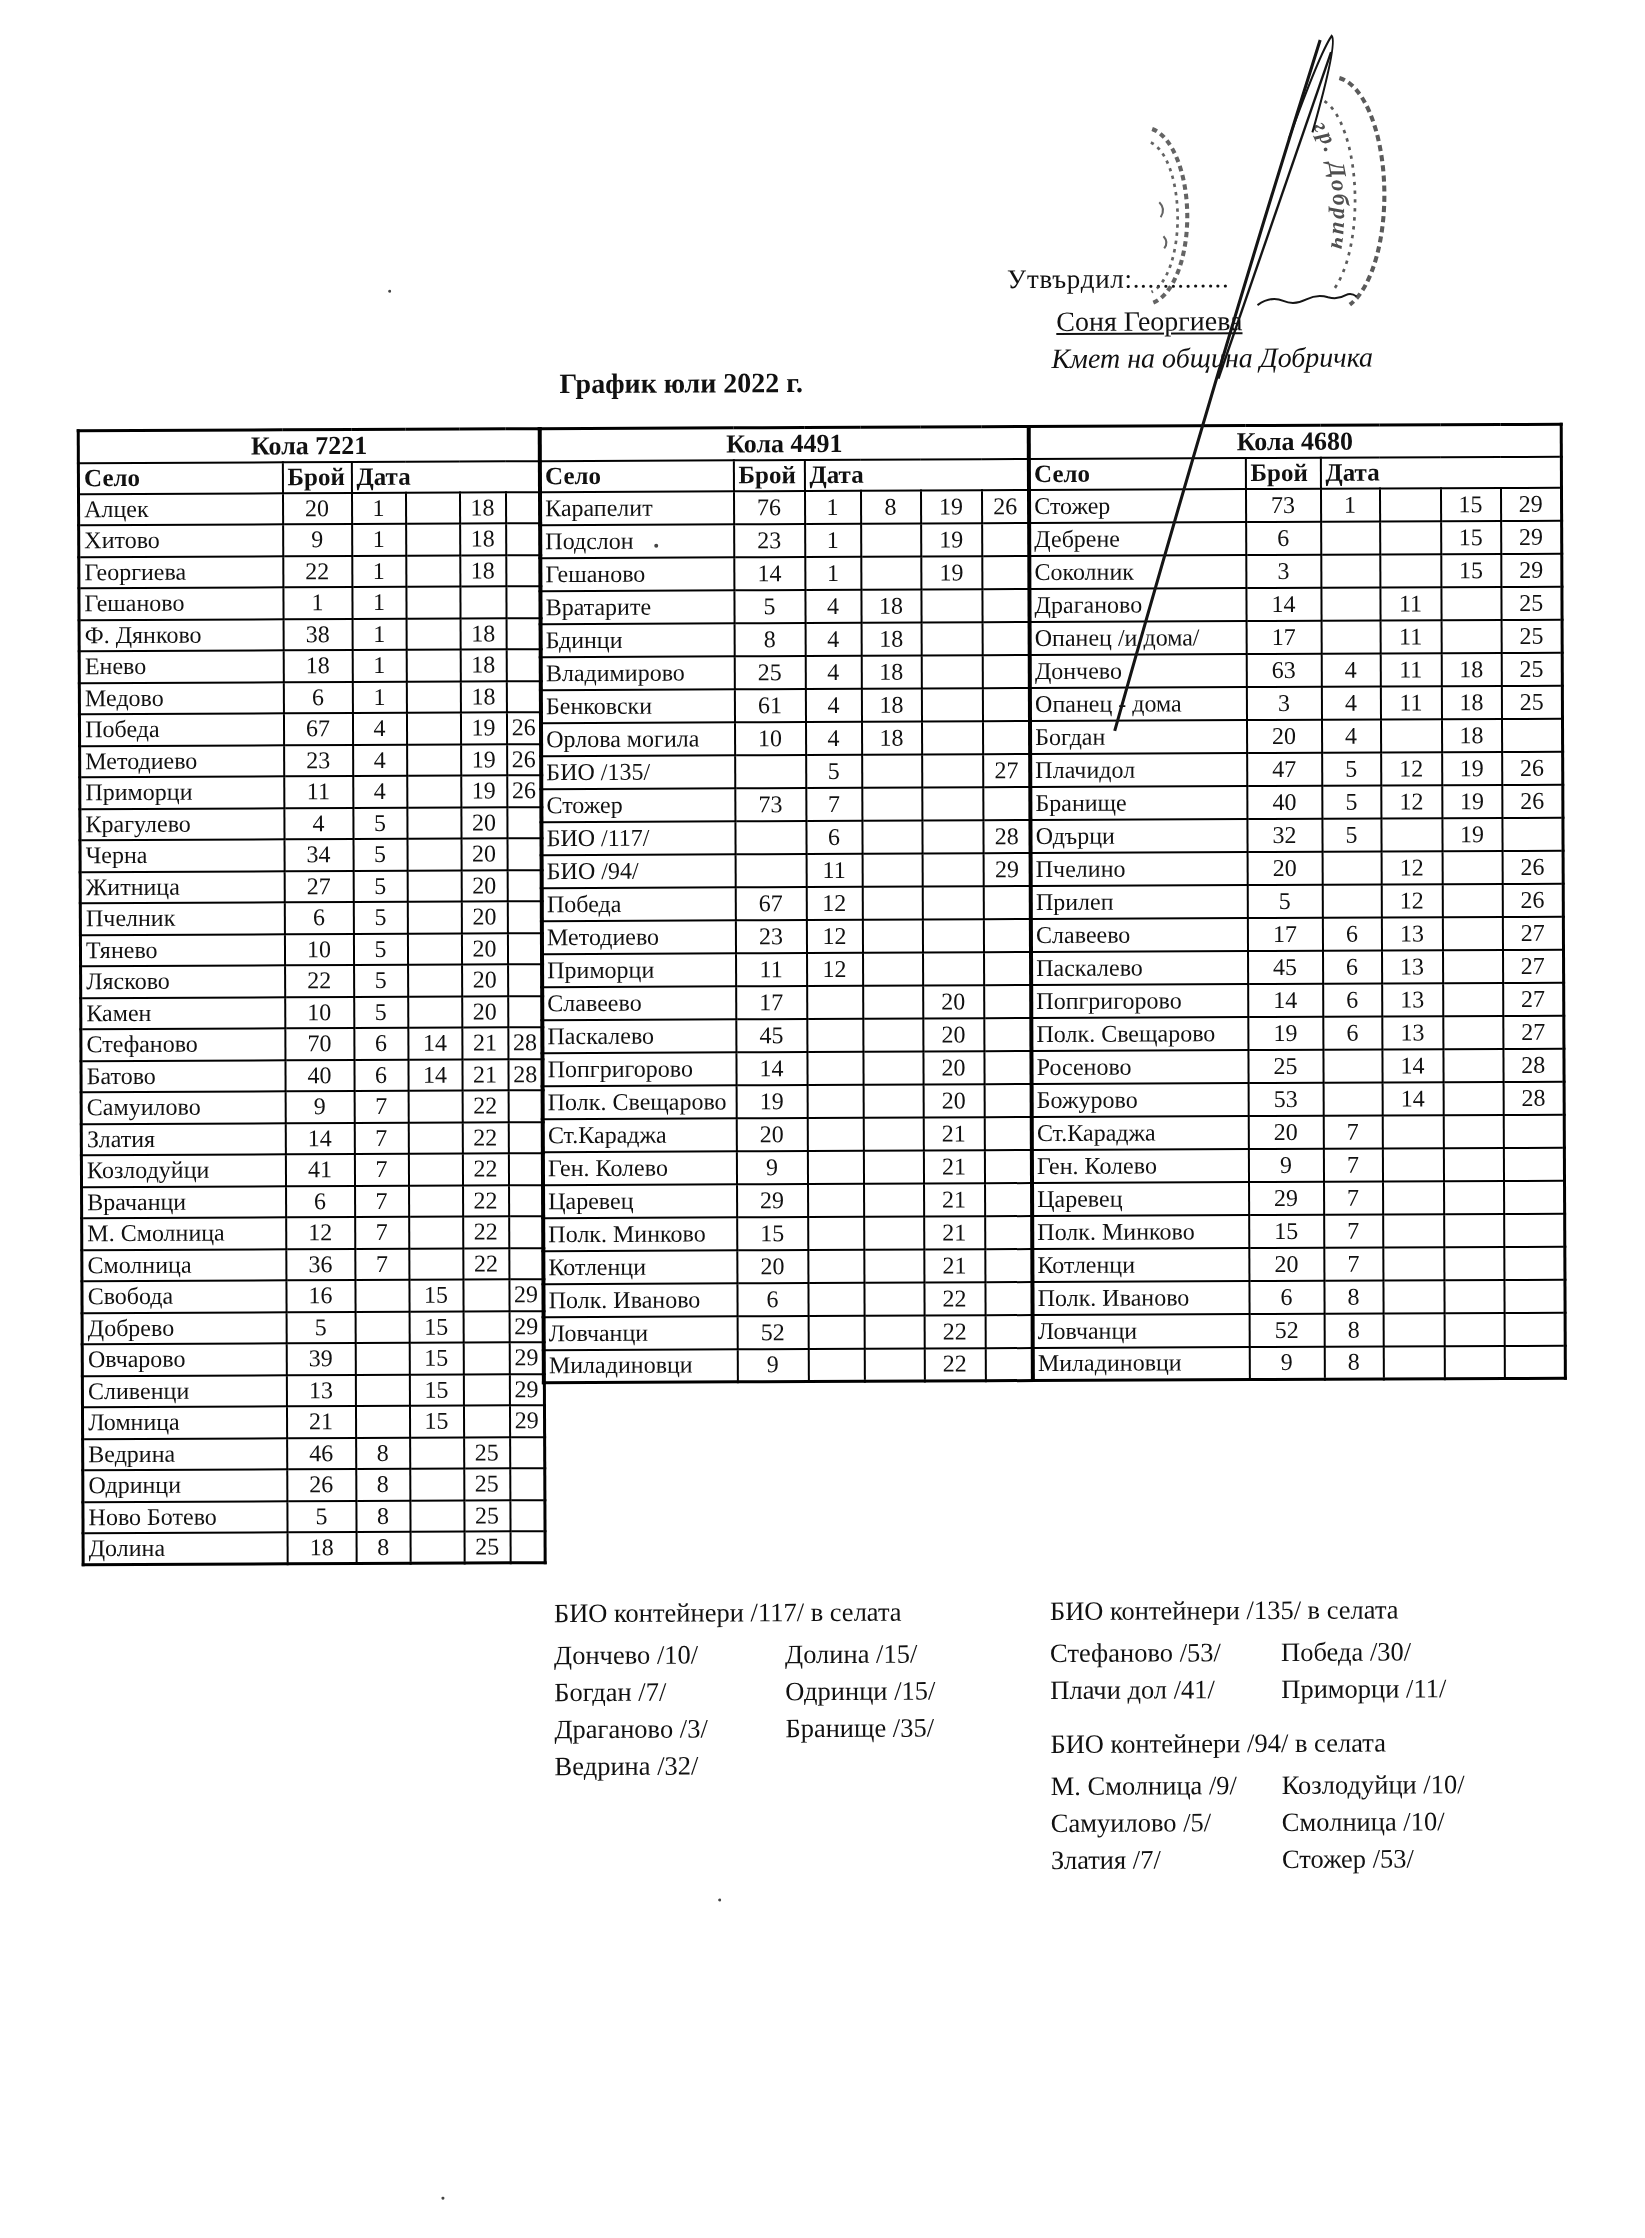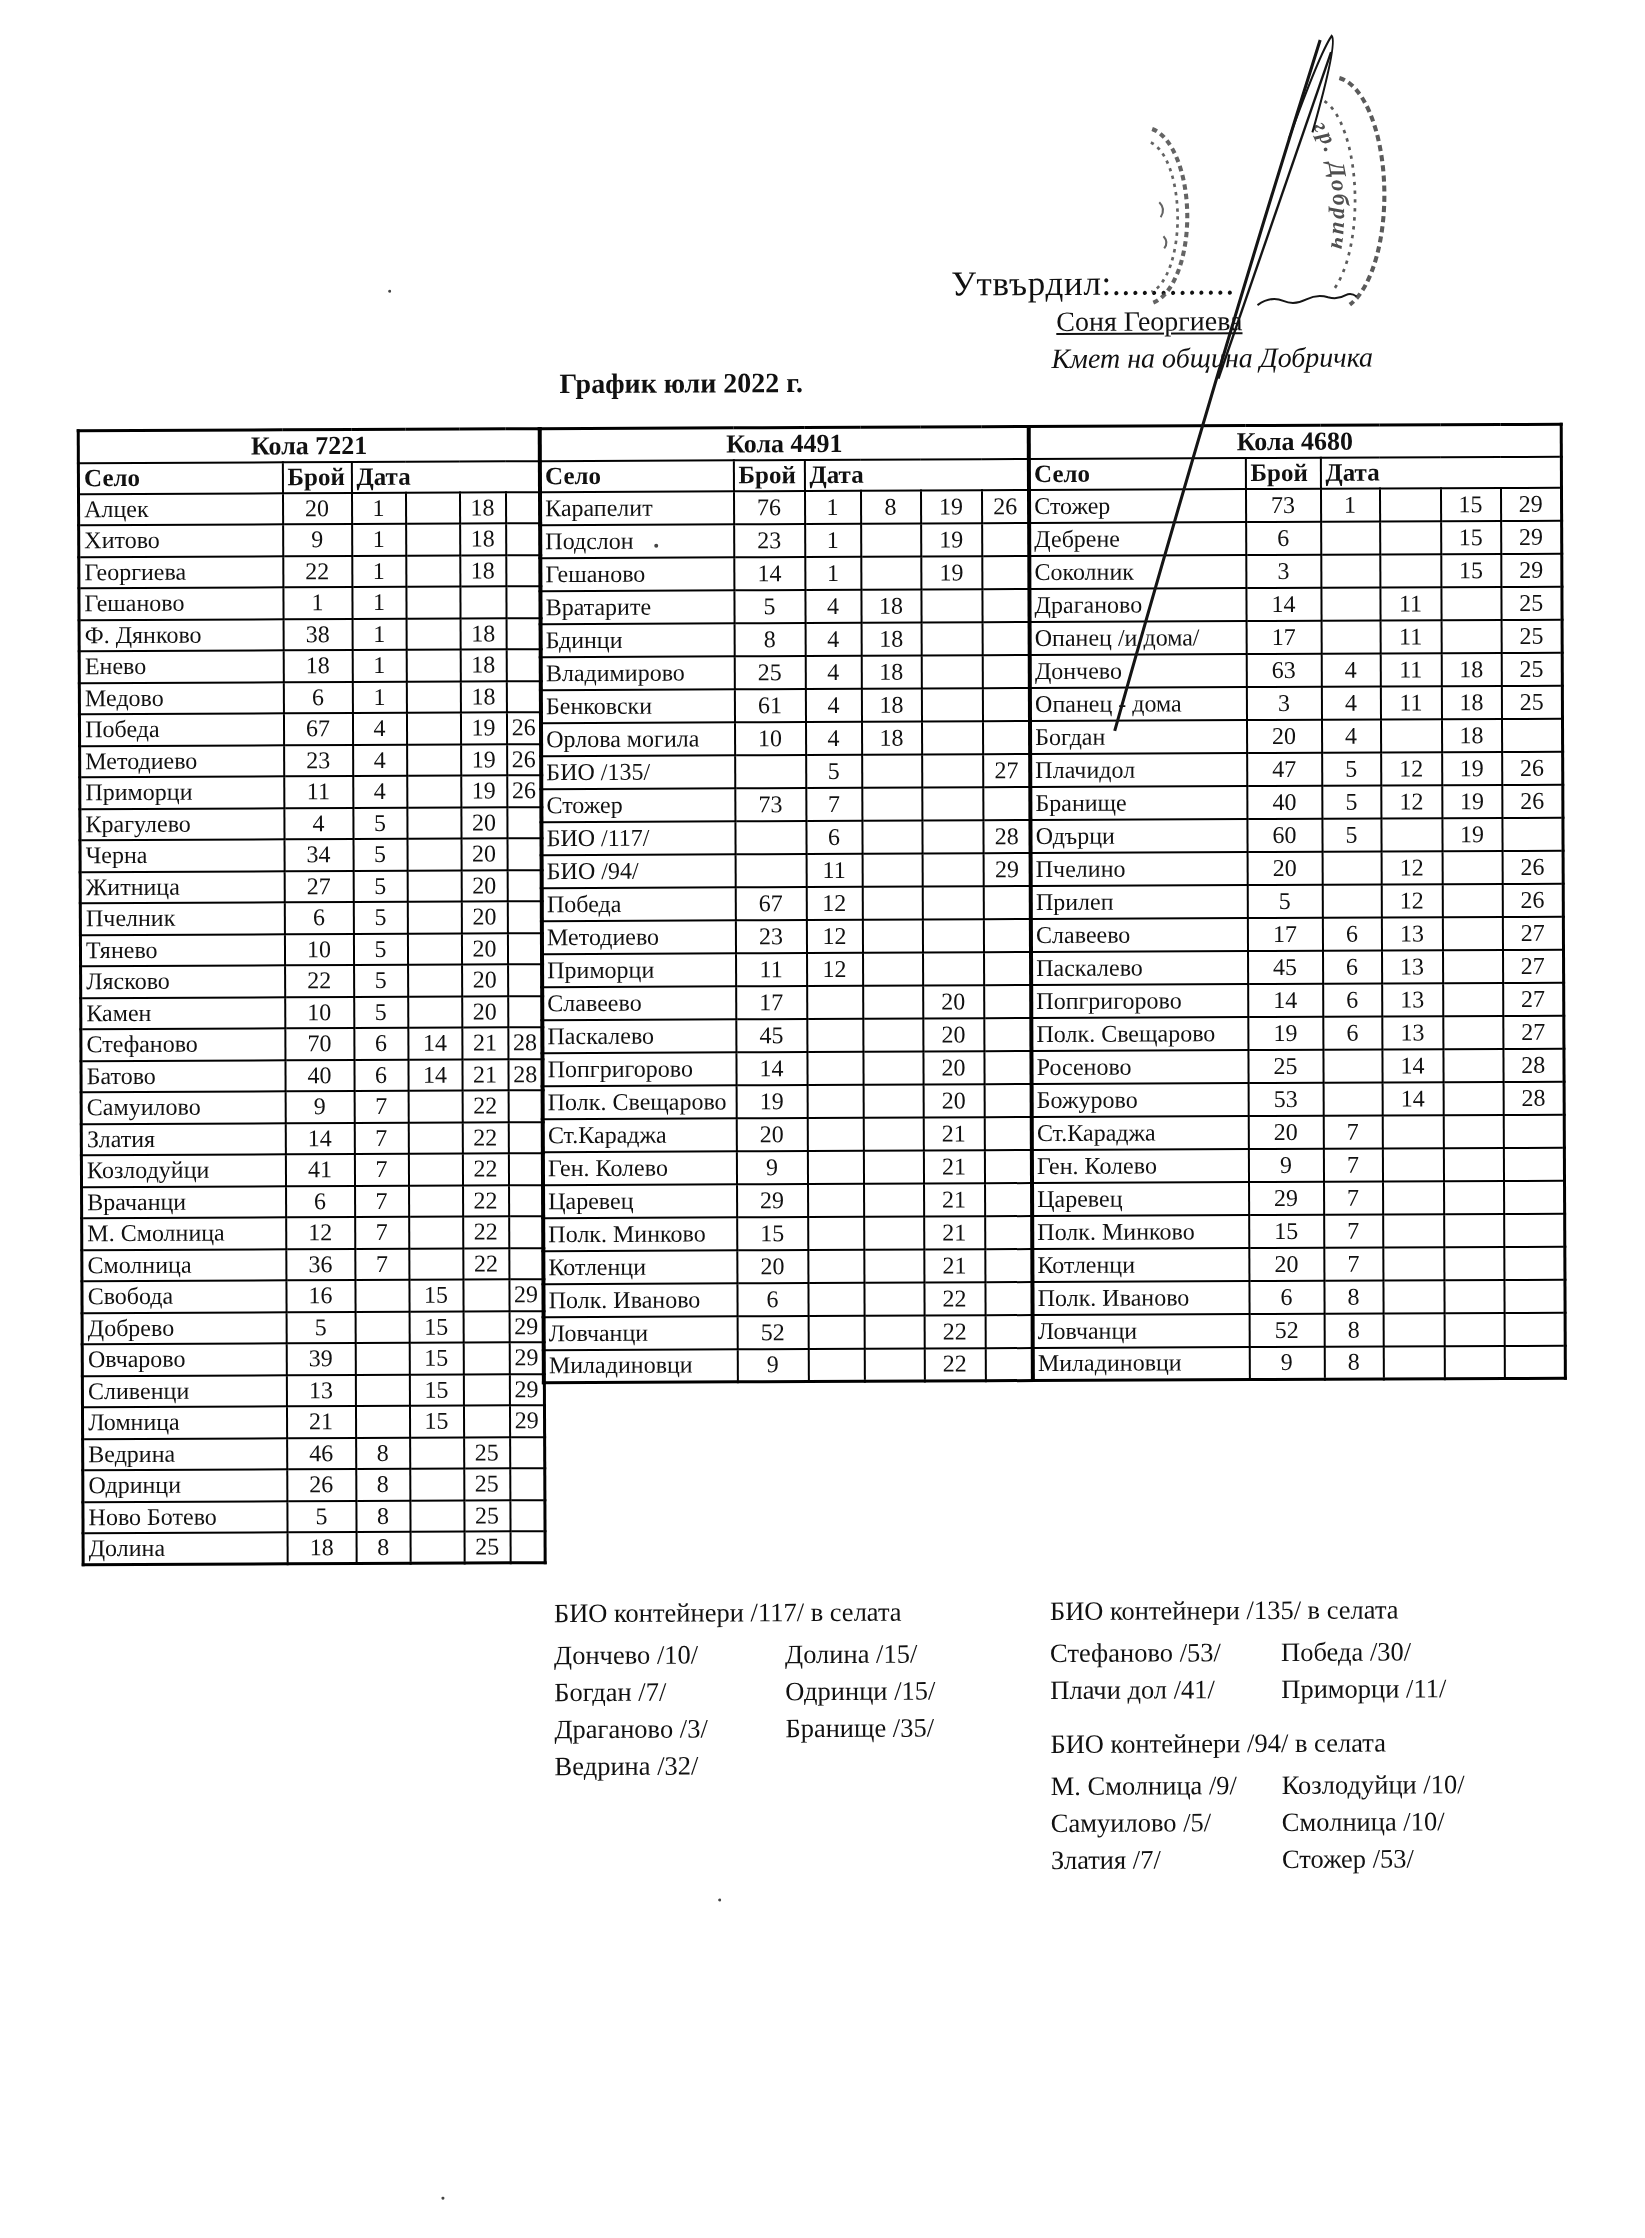--- a/index.html
+++ b/index.html
@@ -3,21 +3,21 @@
 <meta charset="utf-8">
 <style>
   html,body{margin:0;padding:0;background:#e8e8e8;}
   .page{
     position:relative;width:1646px;height:2239px;background:#ffffff;
     font-family:"Liberation Serif","DejaVu Serif",serif;color:#111;
     overflow:hidden;
   }
   .sheet{position:absolute;left:0;top:0;width:100%;height:100%;transform:rotate(-0.25deg);transform-origin:815px 951px;}
   
-  .approval-label{position:absolute;left:954px;top:265px;font-size:35px;letter-spacing:0.7px;}
+  .approval-label{position:absolute;left:1010px;top:265px;font-size:27px;letter-spacing:0.7px;}
   .approval-name{position:absolute;left:1059px;top:307px;font-size:28px;text-decoration:underline;}
   .approval-role{position:absolute;left:1054px;top:344px;font-size:28px;font-style:italic;}
   
   .doc-title{position:absolute;left:562px;top:367px;font-size:28px;font-weight:bold;margin:0;}
   
   table.t{position:absolute;top:426px;border-collapse:collapse;table-layout:fixed;}
   table.t th,table.t td{border:2px solid #000;padding:0 4.1px;white-space:nowrap;overflow:hidden;}
   table.t{border:3.4px solid #000;}
   tr.car-row th{height:30px;font-size:26px;font-weight:bold;text-align:center;border-bottom:2.7px solid #000;}
   tr.cols-row th{height:28.5px;font-size:25px;font-weight:bold;text-align:left;}
@@ -685,21 +685,21 @@
           <tr>
             <td class="v">Бранище</td>
             <td class="n">40</td>
             <td class="n">5</td>
             <td class="n">12</td>
             <td class="n">19</td>
             <td class="n">26</td>
           </tr>
           <tr>
             <td class="v">Одърци</td>
-            <td class="n">60</td>
+            <td class="n">32</td>
             <td class="n">5</td>
             <td class="n"></td>
             <td class="n">19</td>
             <td class="n"></td>
           </tr>
           <tr>
             <td class="v">Пчелино</td>
             <td class="n">20</td>
             <td class="n"></td>
             <td class="n">12</td>

